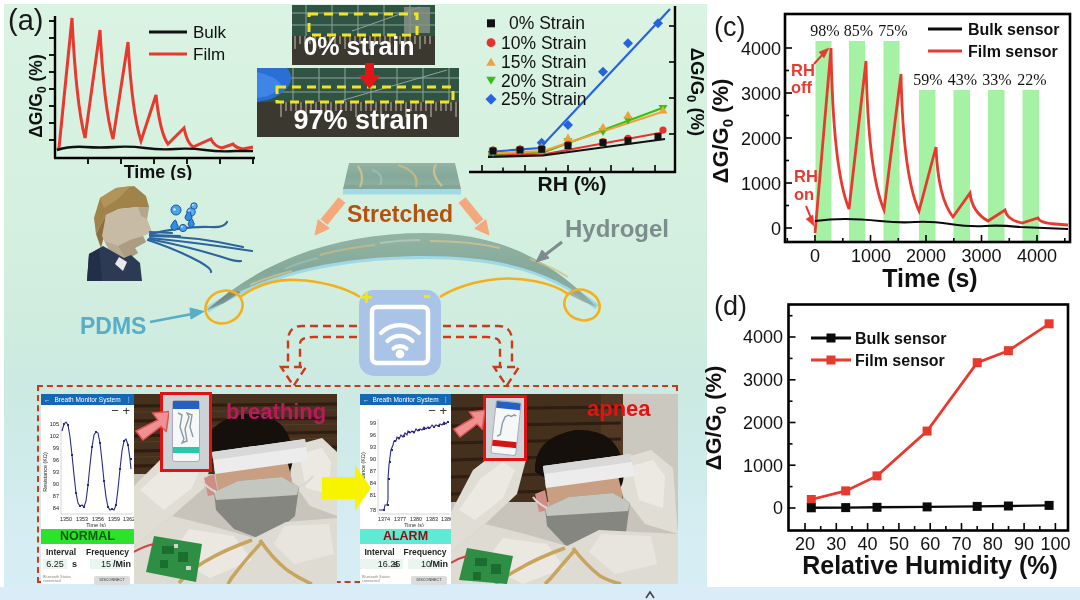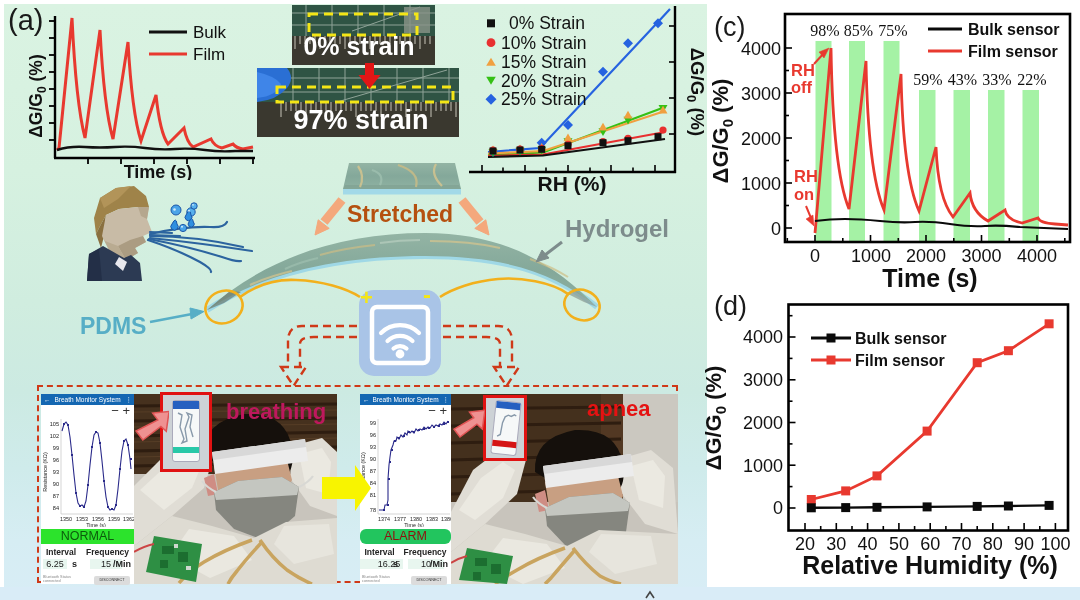--- a/index.html
+++ b/index.html
@@ -405,21 +405,21 @@
     </g>
     <g font-size="5.4" fill="#222" text-anchor="middle">
       <text x="25" y="104">1350</text>
         <text x="41" y="104">1353</text>
         <text x="57" y="104">1356</text>
         <text x="73" y="104">1359</text>
         <text x="88" y="104">1362</text>
     </g>
     <text x="55" y="110" font-size="5.4" fill="#222" text-anchor="middle">Time (s)</text>
   </svg>
-  <div style="height:15px;background:#2ce32c;color:#0c5a0c;font-size:12.5px;font-weight:normal;text-align:center;line-height:15px;margin-top:2px;">NORMAL</div>
+  <div style="height:15px;background:#2ce32c;color:#0c5a0c;font-size:12.5px;font-weight:bold;text-align:center;line-height:15px;margin-top:2px;">NORMAL</div>
   <div style="display:flex;justify-content:space-around;font-size:8.5px;font-weight:bold;color:#222;margin-top:3px;">
       <span>Interval</span>
       <span>Frequency</span>
     </div>
   <div style="position:relative;height:14px;margin-top:2px;font-size:9px;color:#222;">
     <span style="position:absolute;left:2px;width:24px;background:#e8f6ef;text-align:center;">6.25</span>
     <span style="position:absolute;left:31px;font-weight:bold;">s</span>
     <span style="position:absolute;left:49px;width:32px;background:#e8f6ef;text-align:center;">15</span>
     <span style="position:absolute;left:72px;font-weight:bold;">/Min</span>
   </div>
@@ -542,21 +542,21 @@
     </g>
     <g font-size="5.4" fill="#222" text-anchor="middle">
       <text x="24" y="104">1374</text>
         <text x="40" y="104">1377</text>
         <text x="56" y="104">1380</text>
         <text x="72" y="104">1383</text>
         <text x="87" y="104">1386</text>
     </g>
     <text x="54" y="110" font-size="5.4" fill="#222" text-anchor="middle">Time (s)</text>
   </svg>
-  <div style="height:15px;background:#22c55e;color:#8f0f0f;font-size:12.5px;font-weight:normal;text-align:center;line-height:15px;margin-top:2px;border-radius:6px;">ALARM</div>
+  <div style="height:15px;background:#5eead4;color:#8f0f0f;font-size:12.5px;font-weight:bold;text-align:center;line-height:15px;margin-top:2px;">ALARM</div>
   <div style="display:flex;justify-content:space-around;font-size:8.5px;font-weight:bold;color:#222;margin-top:3px;">
       <span>Interval</span>
       <span>Frequency</span>
     </div>
   <div style="position:relative;height:14px;margin-top:2px;font-size:9px;color:#222;">
     <span style="position:absolute;left:0px;width:28px;background:#e8f6ef;text-align:center;padding-left:15px;">16.25</span>
     <span style="position:absolute;left:33px;font-weight:bold;">s</span>
     <span style="position:absolute;left:48px;width:36px;background:#e8f6ef;text-align:center;">10</span>
     <span style="position:absolute;left:70px;font-weight:bold;">/Min</span>
   </div>

